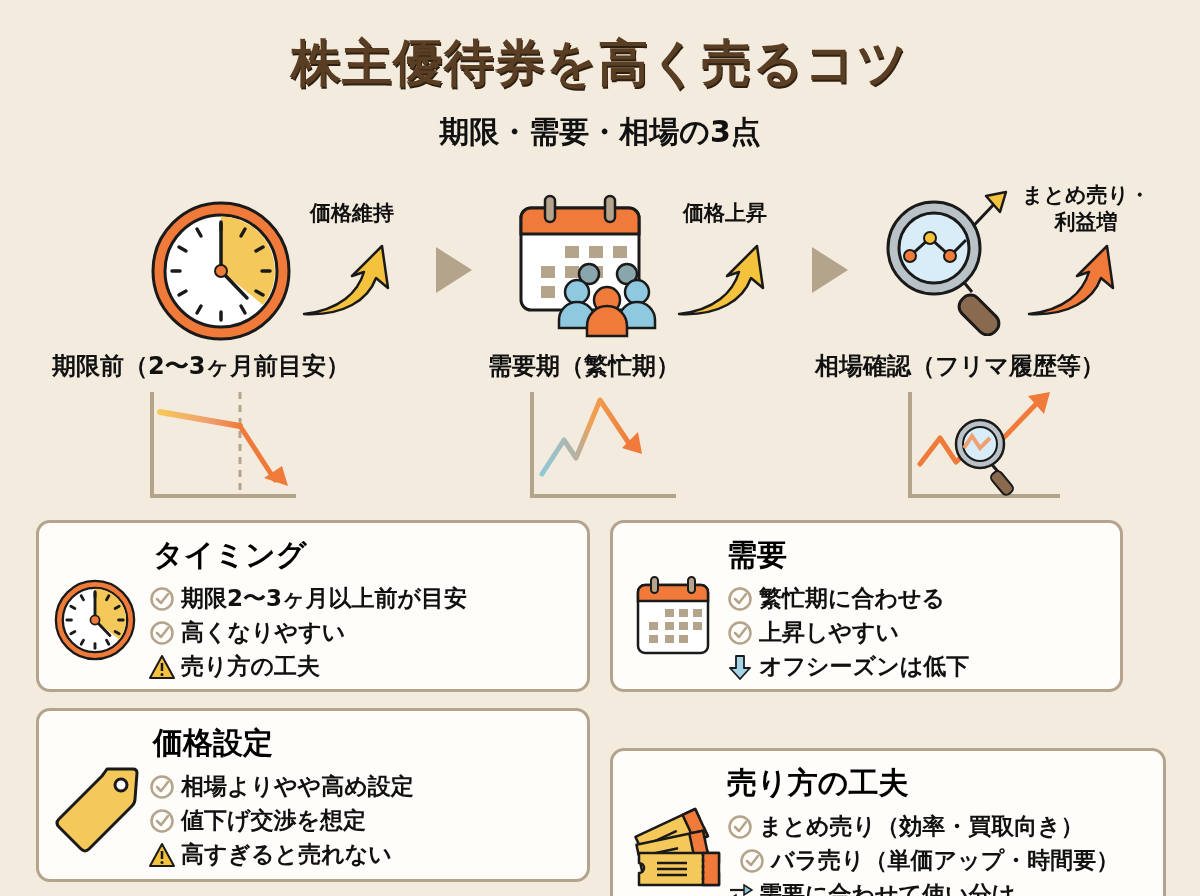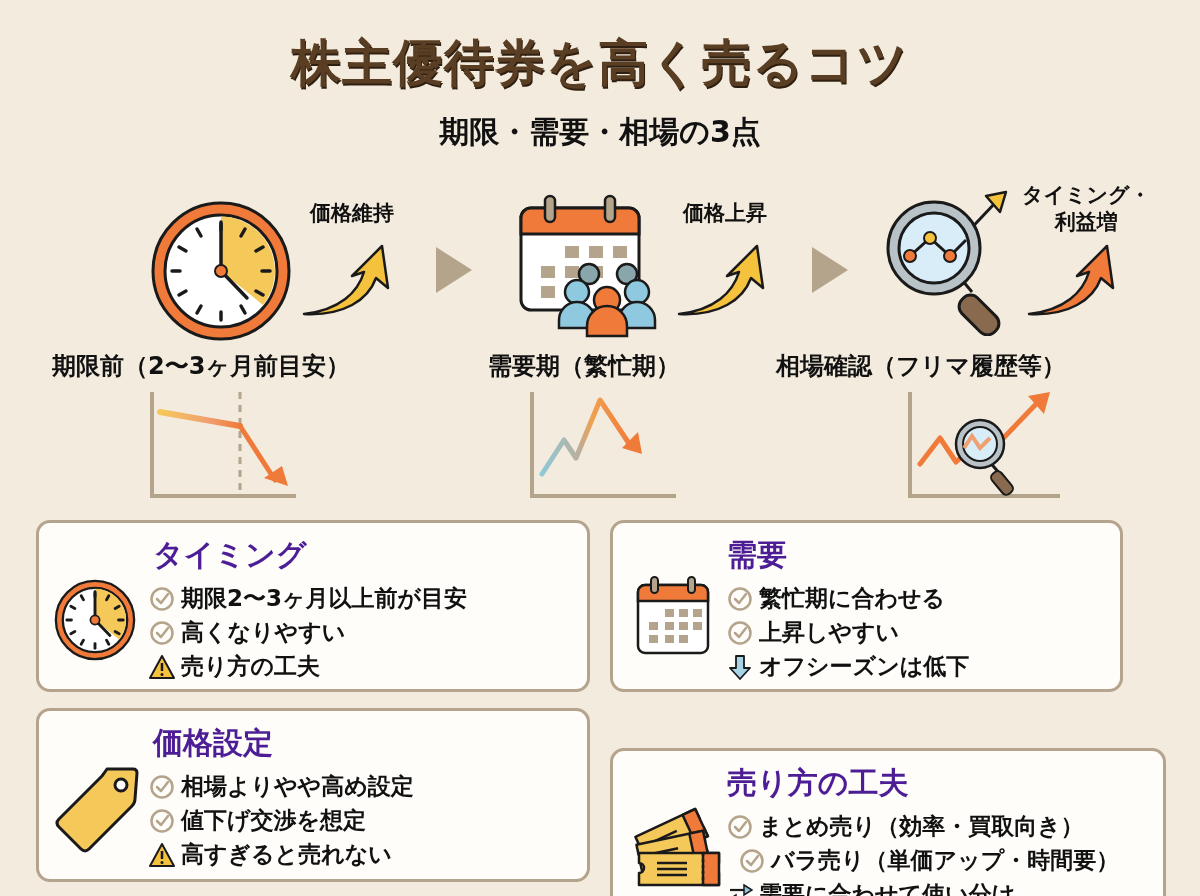--- a/index.html
+++ b/index.html
@@ -20,21 +20,21 @@
     position: absolute; top: 112px; left: 0; width: 1200px;
     text-align: center; font-size: 30px; font-weight: bold; color: #111;
   }
   .abs { position: absolute; }
   .step-label { font-size: 24px; font-weight: bold; color: #111; white-space: nowrap; }
   .arrow-label { font-size: 21px; font-weight: bold; color: #111; text-align: center; line-height: 1.3; white-space: nowrap; }
   .card {
     position: absolute; background: #fffdf9;
     border: 3px solid #b5a48d; border-radius: 14px;
   }
-  .card-title { position: absolute; font-size: 30px; font-weight: bold; color: #4c1d95; white-space: nowrap; }
+  .card-title { position: absolute; font-size: 30px; font-weight: bold; color: #000000; white-space: nowrap; }
   .card-item {
     position: absolute; font-size: 23px; font-weight: bold; color: #111;
     display: flex; align-items: center; white-space: nowrap;
   }
   .card-item .ico { width: 26px; height: 26px; margin-right: 6px; display: inline-block; }
   svg { display: block; }
 </style>
 </head>
 <body>
 
@@ -127,29 +127,29 @@
     <rect x="88" y="104" width="22" height="46" rx="10" transform="rotate(-45 99 127)" fill="#8a6a4e" stroke="#1a1a1a" stroke-width="3"></rect>
     <circle cx="54" cy="60" r="46" fill="#b9c2c6" stroke="#1a1a1a" stroke-width="3"></circle>
     <circle cx="54" cy="60" r="35" fill="#d8edf7" stroke="#1a1a1a" stroke-width="3"></circle>
     <polyline points="30,68 50,50 70,68 86,52" fill="none" stroke="#1a1a1a" stroke-width="3"></polyline>
     <circle cx="30" cy="68" r="6" fill="#f07a3a" stroke="#1a1a1a" stroke-width="2"></circle>
     <circle cx="50" cy="50" r="6" fill="#f5c23e" stroke="#1a1a1a" stroke-width="2"></circle>
     <circle cx="70" cy="68" r="6" fill="#f07a3a" stroke="#1a1a1a" stroke-width="2"></circle>
   </svg>
 </div>
 <div class="abs arrow-label" style="left:1022px; top:182px;">
-  <div>タイミング・</div>
+  <div>まとめ売り・</div>
   <div>利益増</div>
 </div>
 <div class="abs" style="left:1025px; top:240px;">
   <svg width="100" height="80" viewBox="0 0 100 80">
     <path d="M4 74 C40 70 58 52 64 32 L52 36 L82 6 L88 48 L76 38 C68 60 44 76 4 74 Z" fill="#f07a3a" stroke="#1a1a1a" stroke-width="2.5" stroke-linejoin="round"></path>
   </svg>
 </div>
-<div class="abs step-label" style="left:776px; top:350px;">相場確認（フリマ履歴等）</div>
+<div class="abs step-label" style="left:815px; top:350px;">相場確認（フリマ履歴等）</div>
 
 <div class="abs" style="left:140px; top:388px;">
   <svg width="165" height="115" viewBox="0 0 165 115">
     <defs>
       <linearGradient id="g1" x1="0" x2="1" y1="0" y2="0">
         <stop offset="0" stop-color="#f5c85a"></stop>
           <stop offset="0.6" stop-color="#f0a070"></stop>
           <stop offset="1" stop-color="#f07a3a"></stop>
       </linearGradient>
     </defs>

